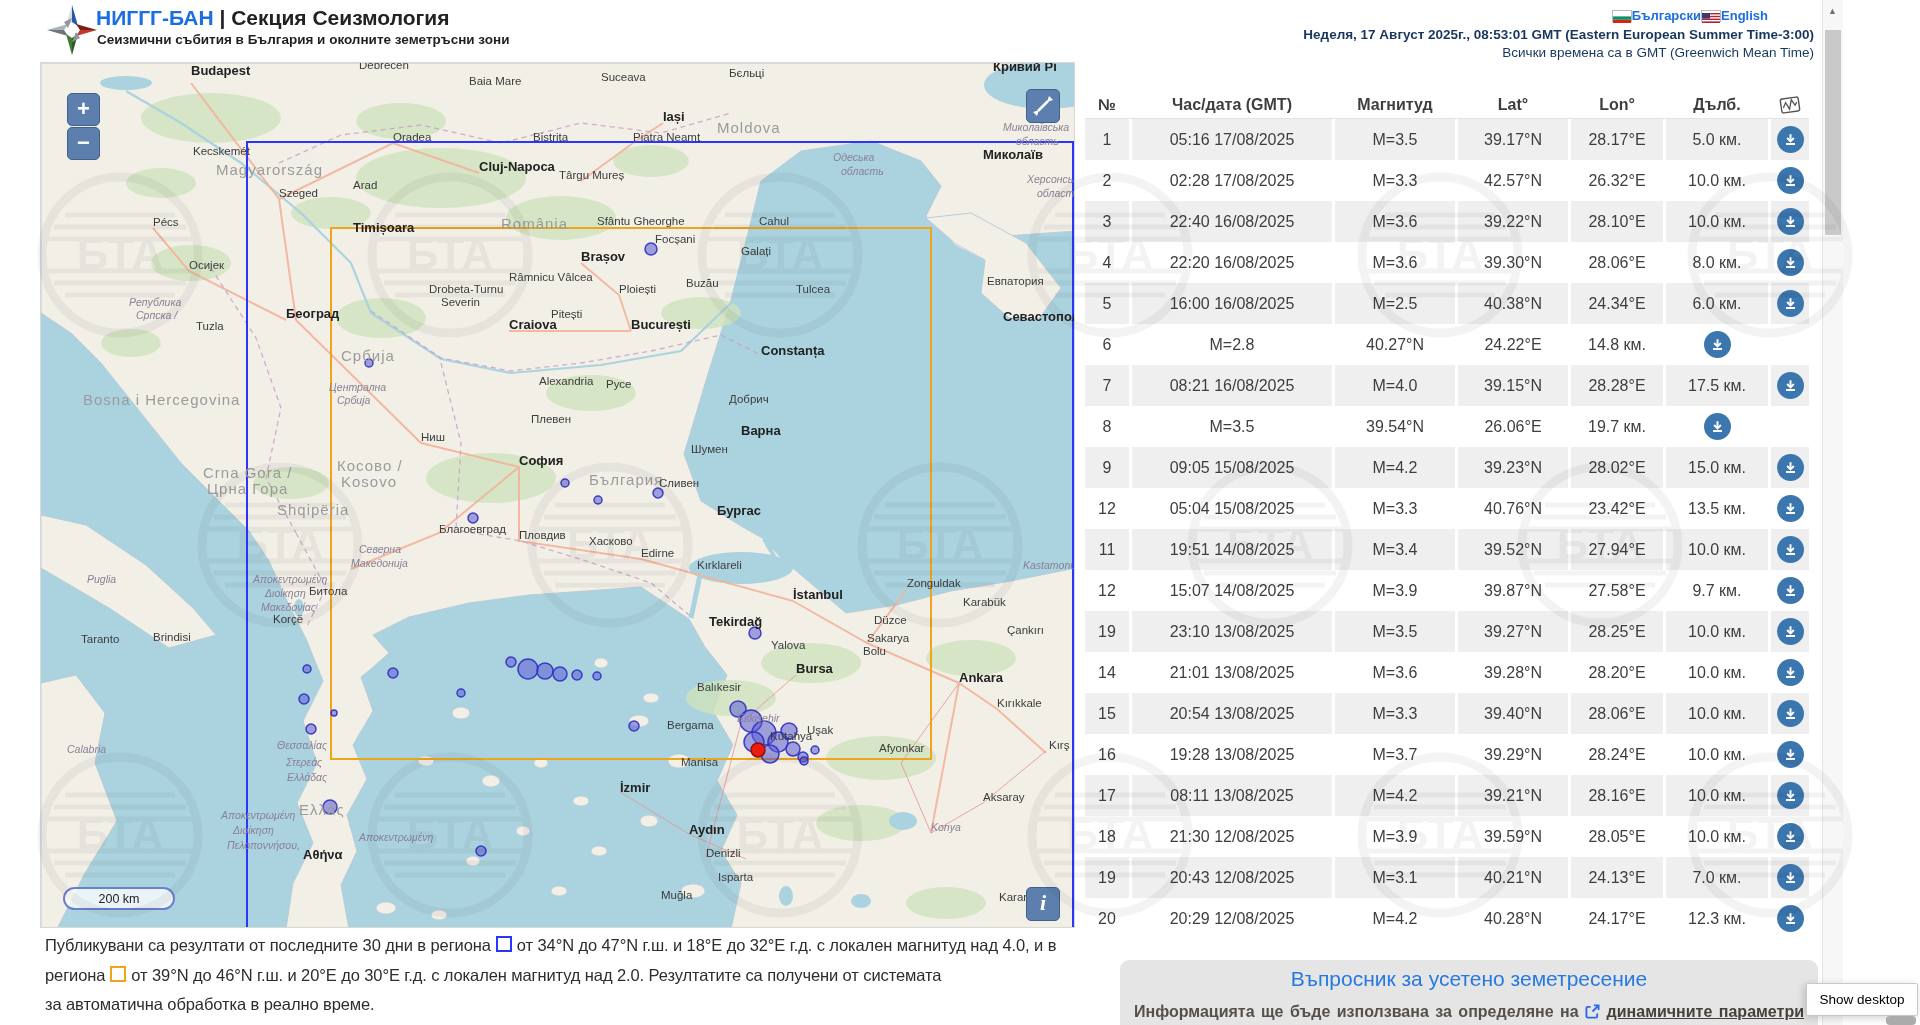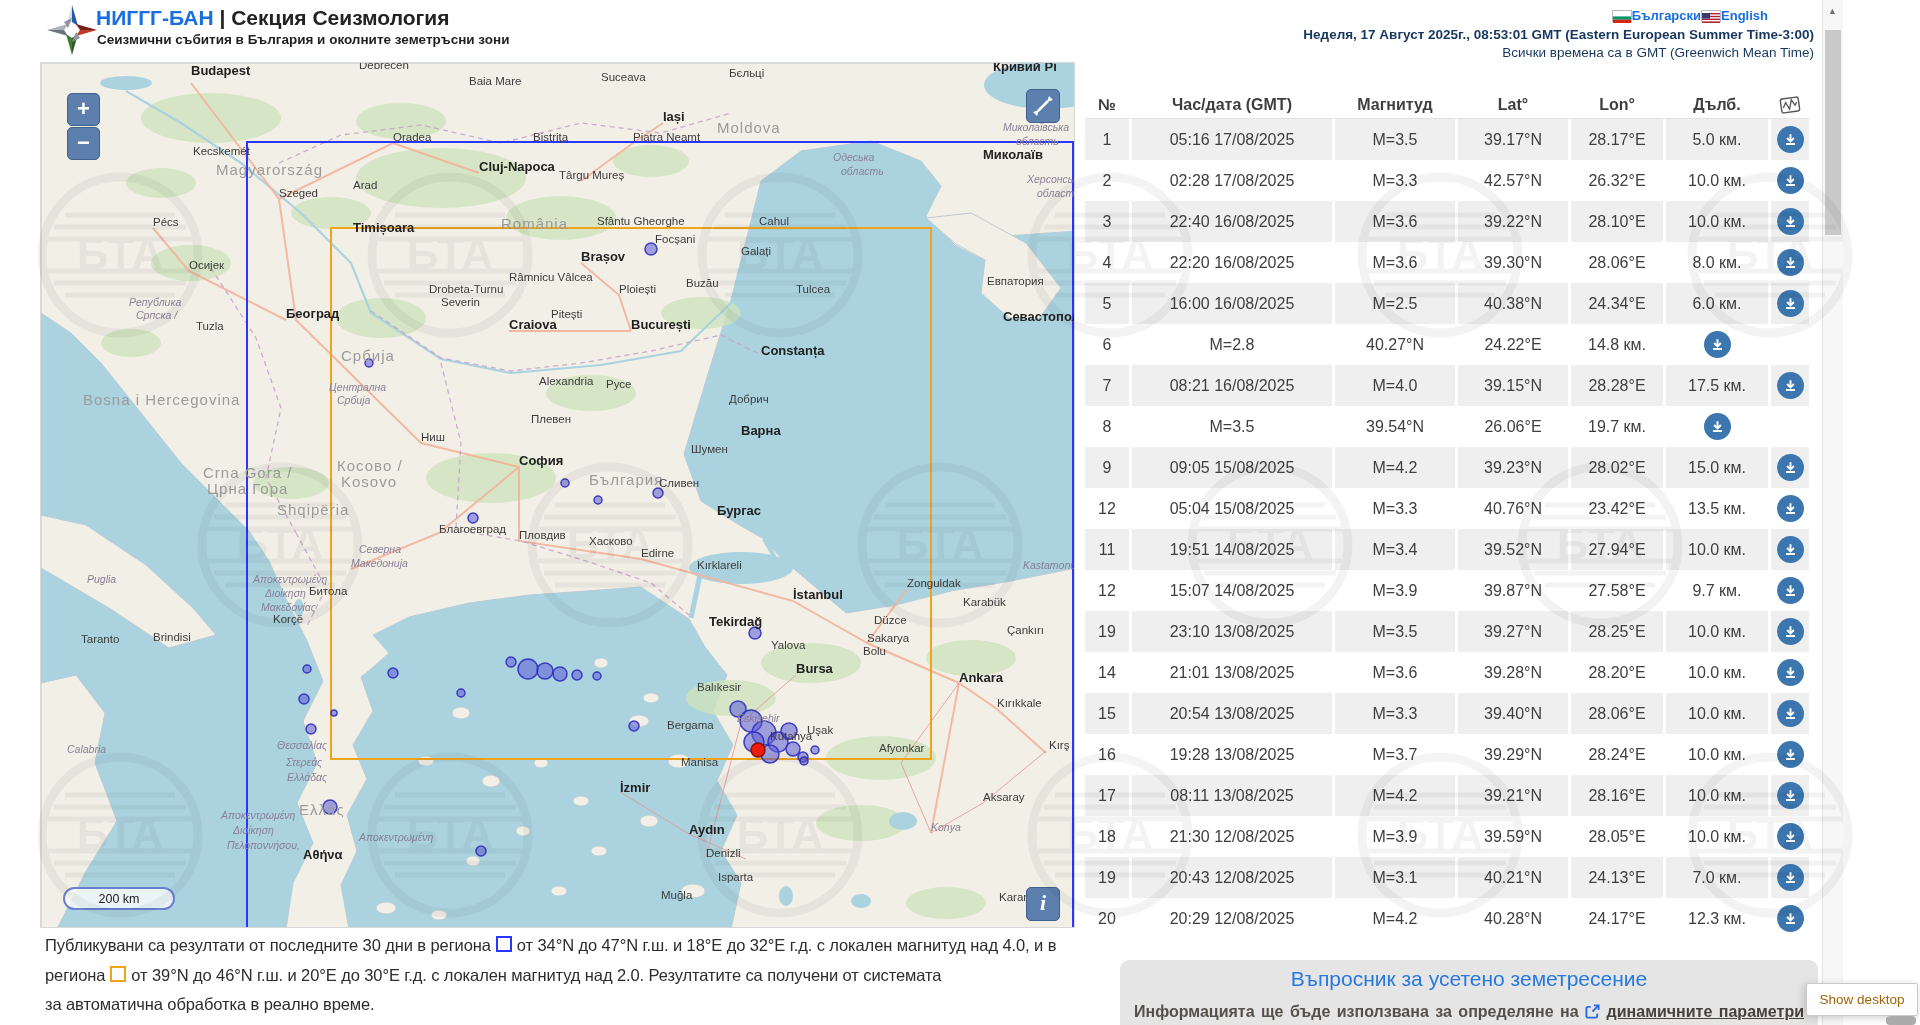--- a/index.html
+++ b/index.html
@@ -39,21 +39,21 @@
   #para{left:45px;top:931px;width:1062px;font-size:16.5px;color:#2d2d2d;line-height:29.5px;letter-spacing:-.1px}
   .sq{display:inline-block;width:12px;height:12px;border:2px solid #2a35ff;margin:0 5px;vertical-align:-1px}
   .sq.or{border-color:#f0a41c}
   #qbox{left:1120px;top:960px;width:698px;height:91px;background:#e5e5e5;border-radius:9px;overflow:hidden}
   #qtitle{margin-top:7px;text-align:center;font-size:21px;color:#2779e0}
   #qbody{margin:8px 14px 0 14px;font-size:16px;font-weight:bold;color:#55504a;text-align:justify;line-height:25px}
   #qbody .ql{color:#46413b;text-decoration:underline}
   
   #wmlayer{left:0;top:0;width:1920px;height:1025px;pointer-events:none;z-index:50}
   #showdesk{left:1806px;top:983px;width:110px;height:31px;background:#fefefe;border:1px solid #c9c9c9;border-radius:2px;
-    box-shadow:-2px 2px 8px rgba(0,0,0,.18);font-size:13.5px;color:#a16207;display:flex;align-items:center;justify-content:center;z-index:60}
+    box-shadow:-2px 2px 8px rgba(0,0,0,.18);font-size:13.5px;color:#000000;display:flex;align-items:center;justify-content:center;z-index:60}
   #taskpill{left:1886px;top:1016px;width:30px;height:9px;background:#ababab;border-radius:4px;z-index:60}
 </style>
 </head>
 <body>
 
 <div class="abs" style="left:44px;top:2px">
   <svg width="56" height="56" viewBox="0 0 56 56">
     <polygon points="28,3 34,24 28,20" fill="#2458a8"></polygon>
       <polygon points="28,3 22,24 28,20" fill="#d7dbe0"></polygon>
     <polygon points="53,28 32,34 36,28" fill="#c0392b"></polygon>

